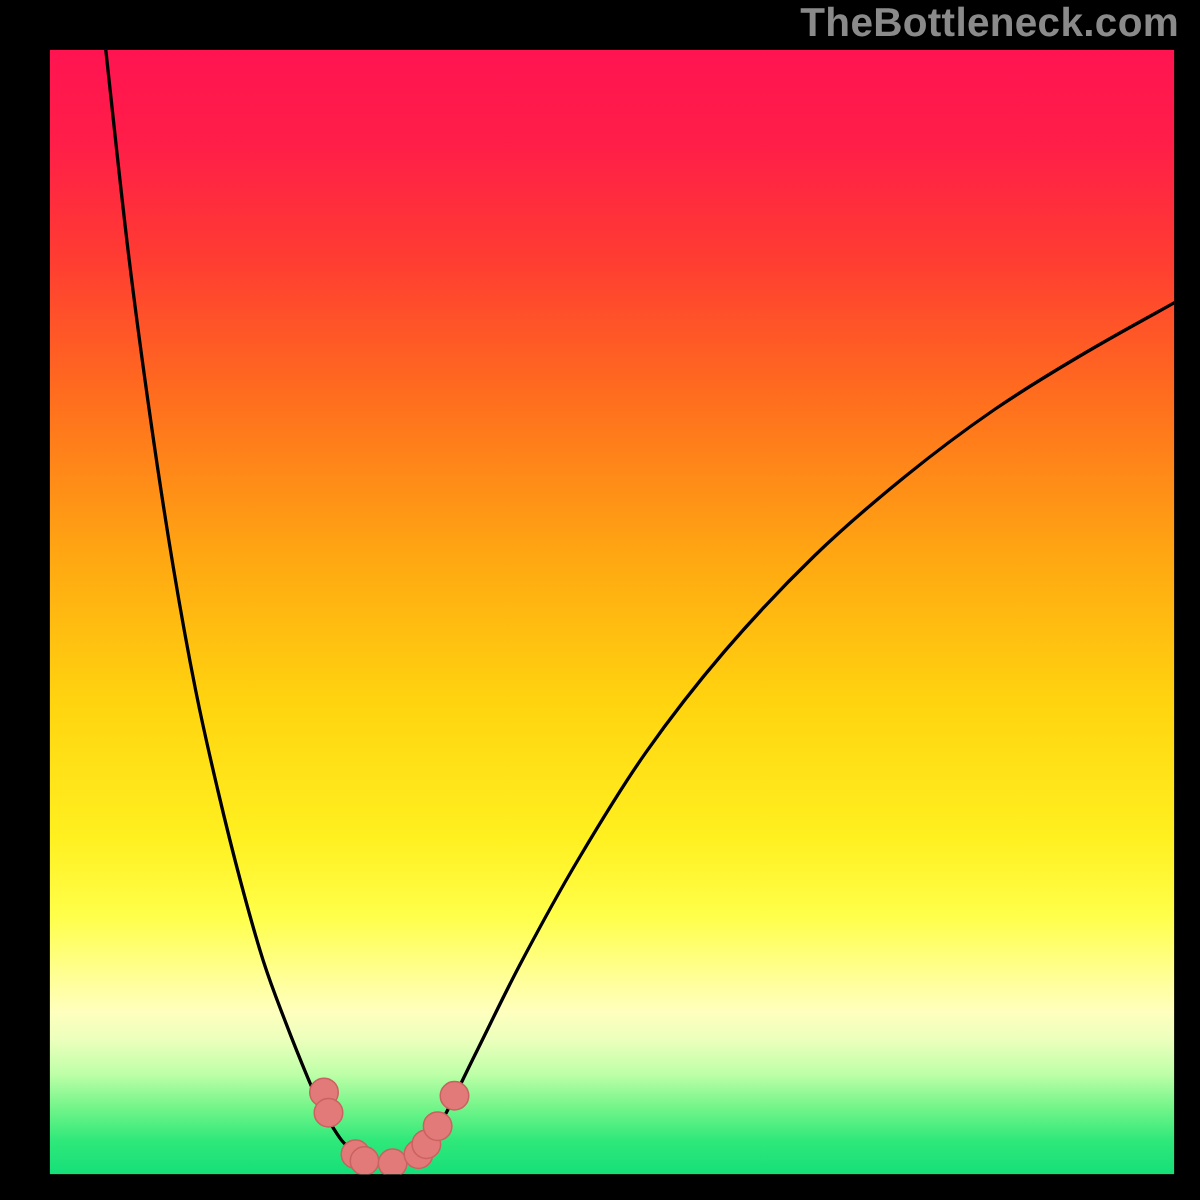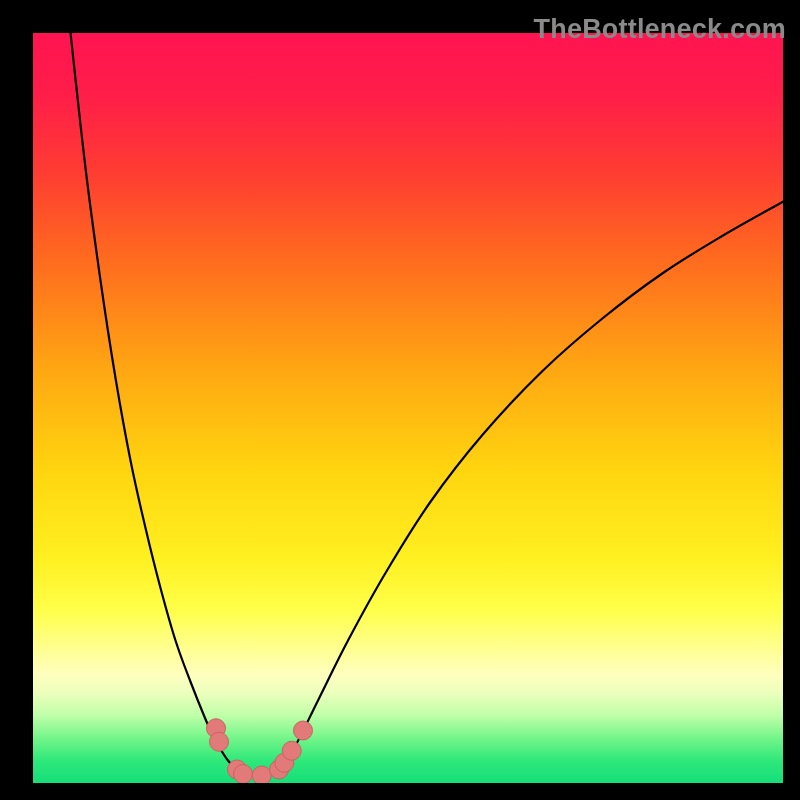--- a/index.html
+++ b/index.html
@@ -21,21 +21,21 @@
   .plot {
     position: absolute;
     left: 33px;
     top: 33px;
     width: 750px;
     height: 750px;
     overflow: hidden;
   }
   .watermark {
     position: absolute;
-    top: 14px;
+    top: 0;
     right: 14px;
     font-family: Arial, Helvetica, sans-serif;
     font-size: 27px;
     font-weight: 600;
     color: #8a8a8a;
     letter-spacing: 0.2px;
   }
   svg { display: block; }
 </style>
 </head>

